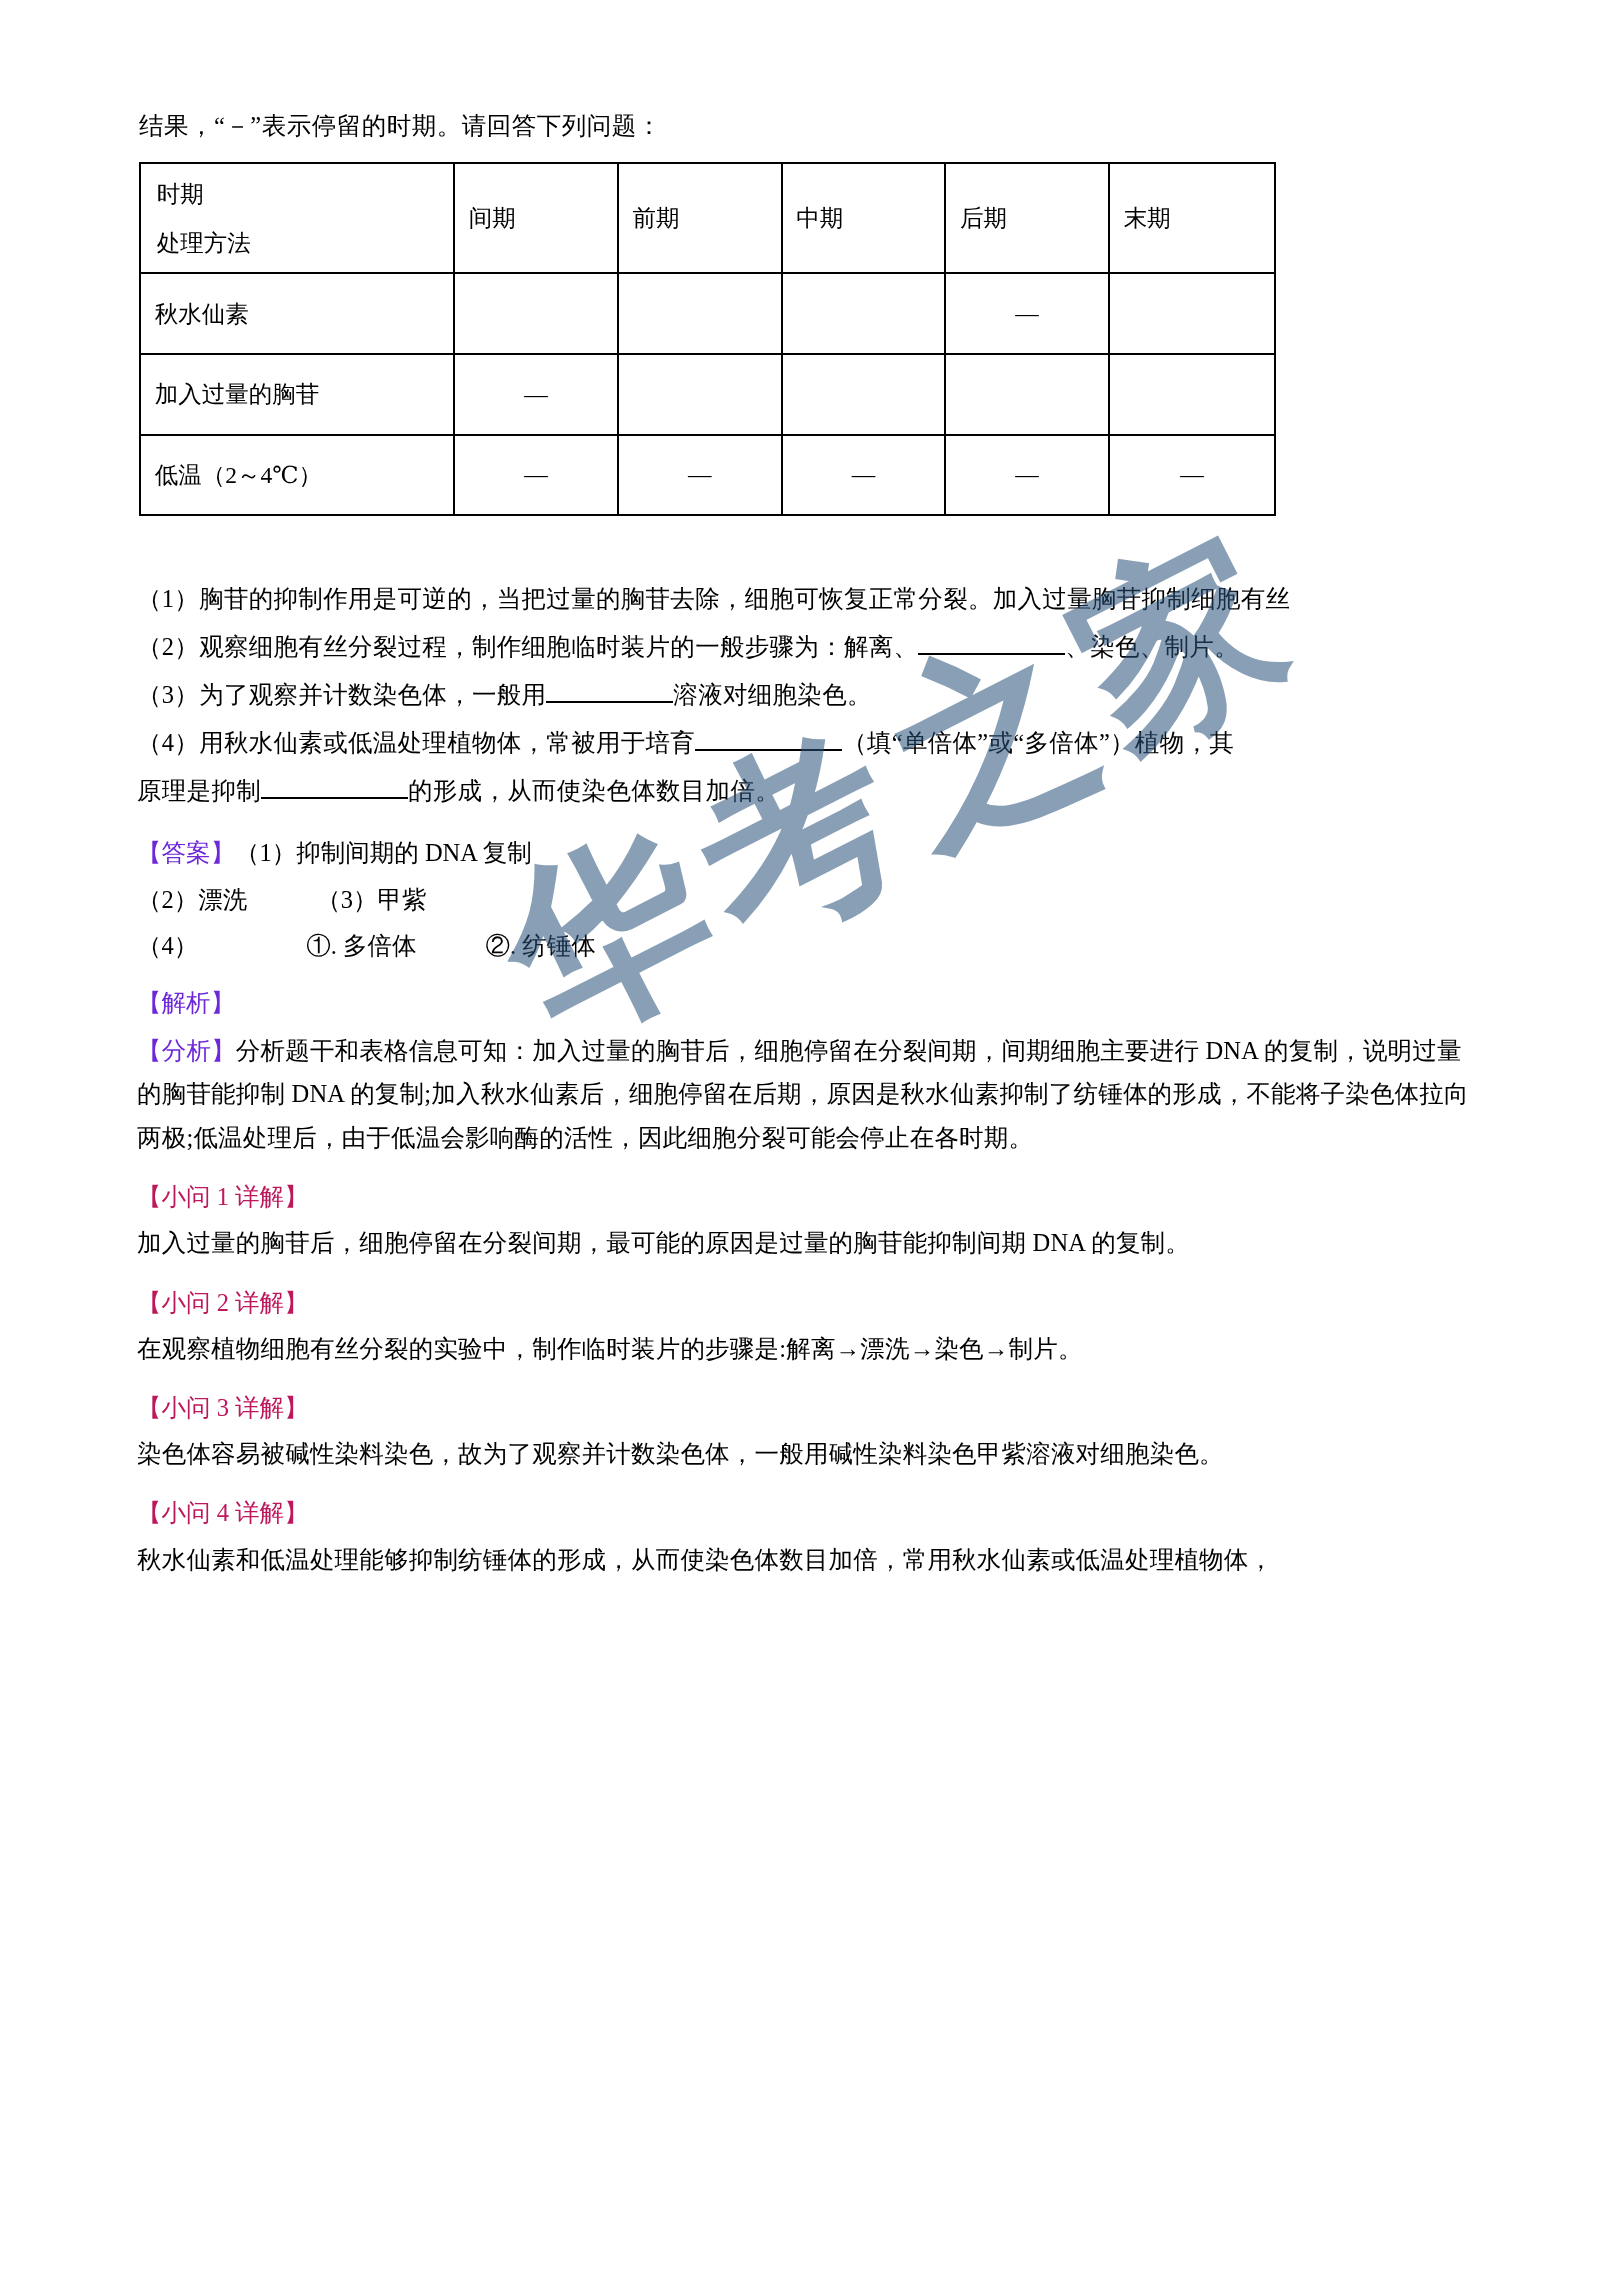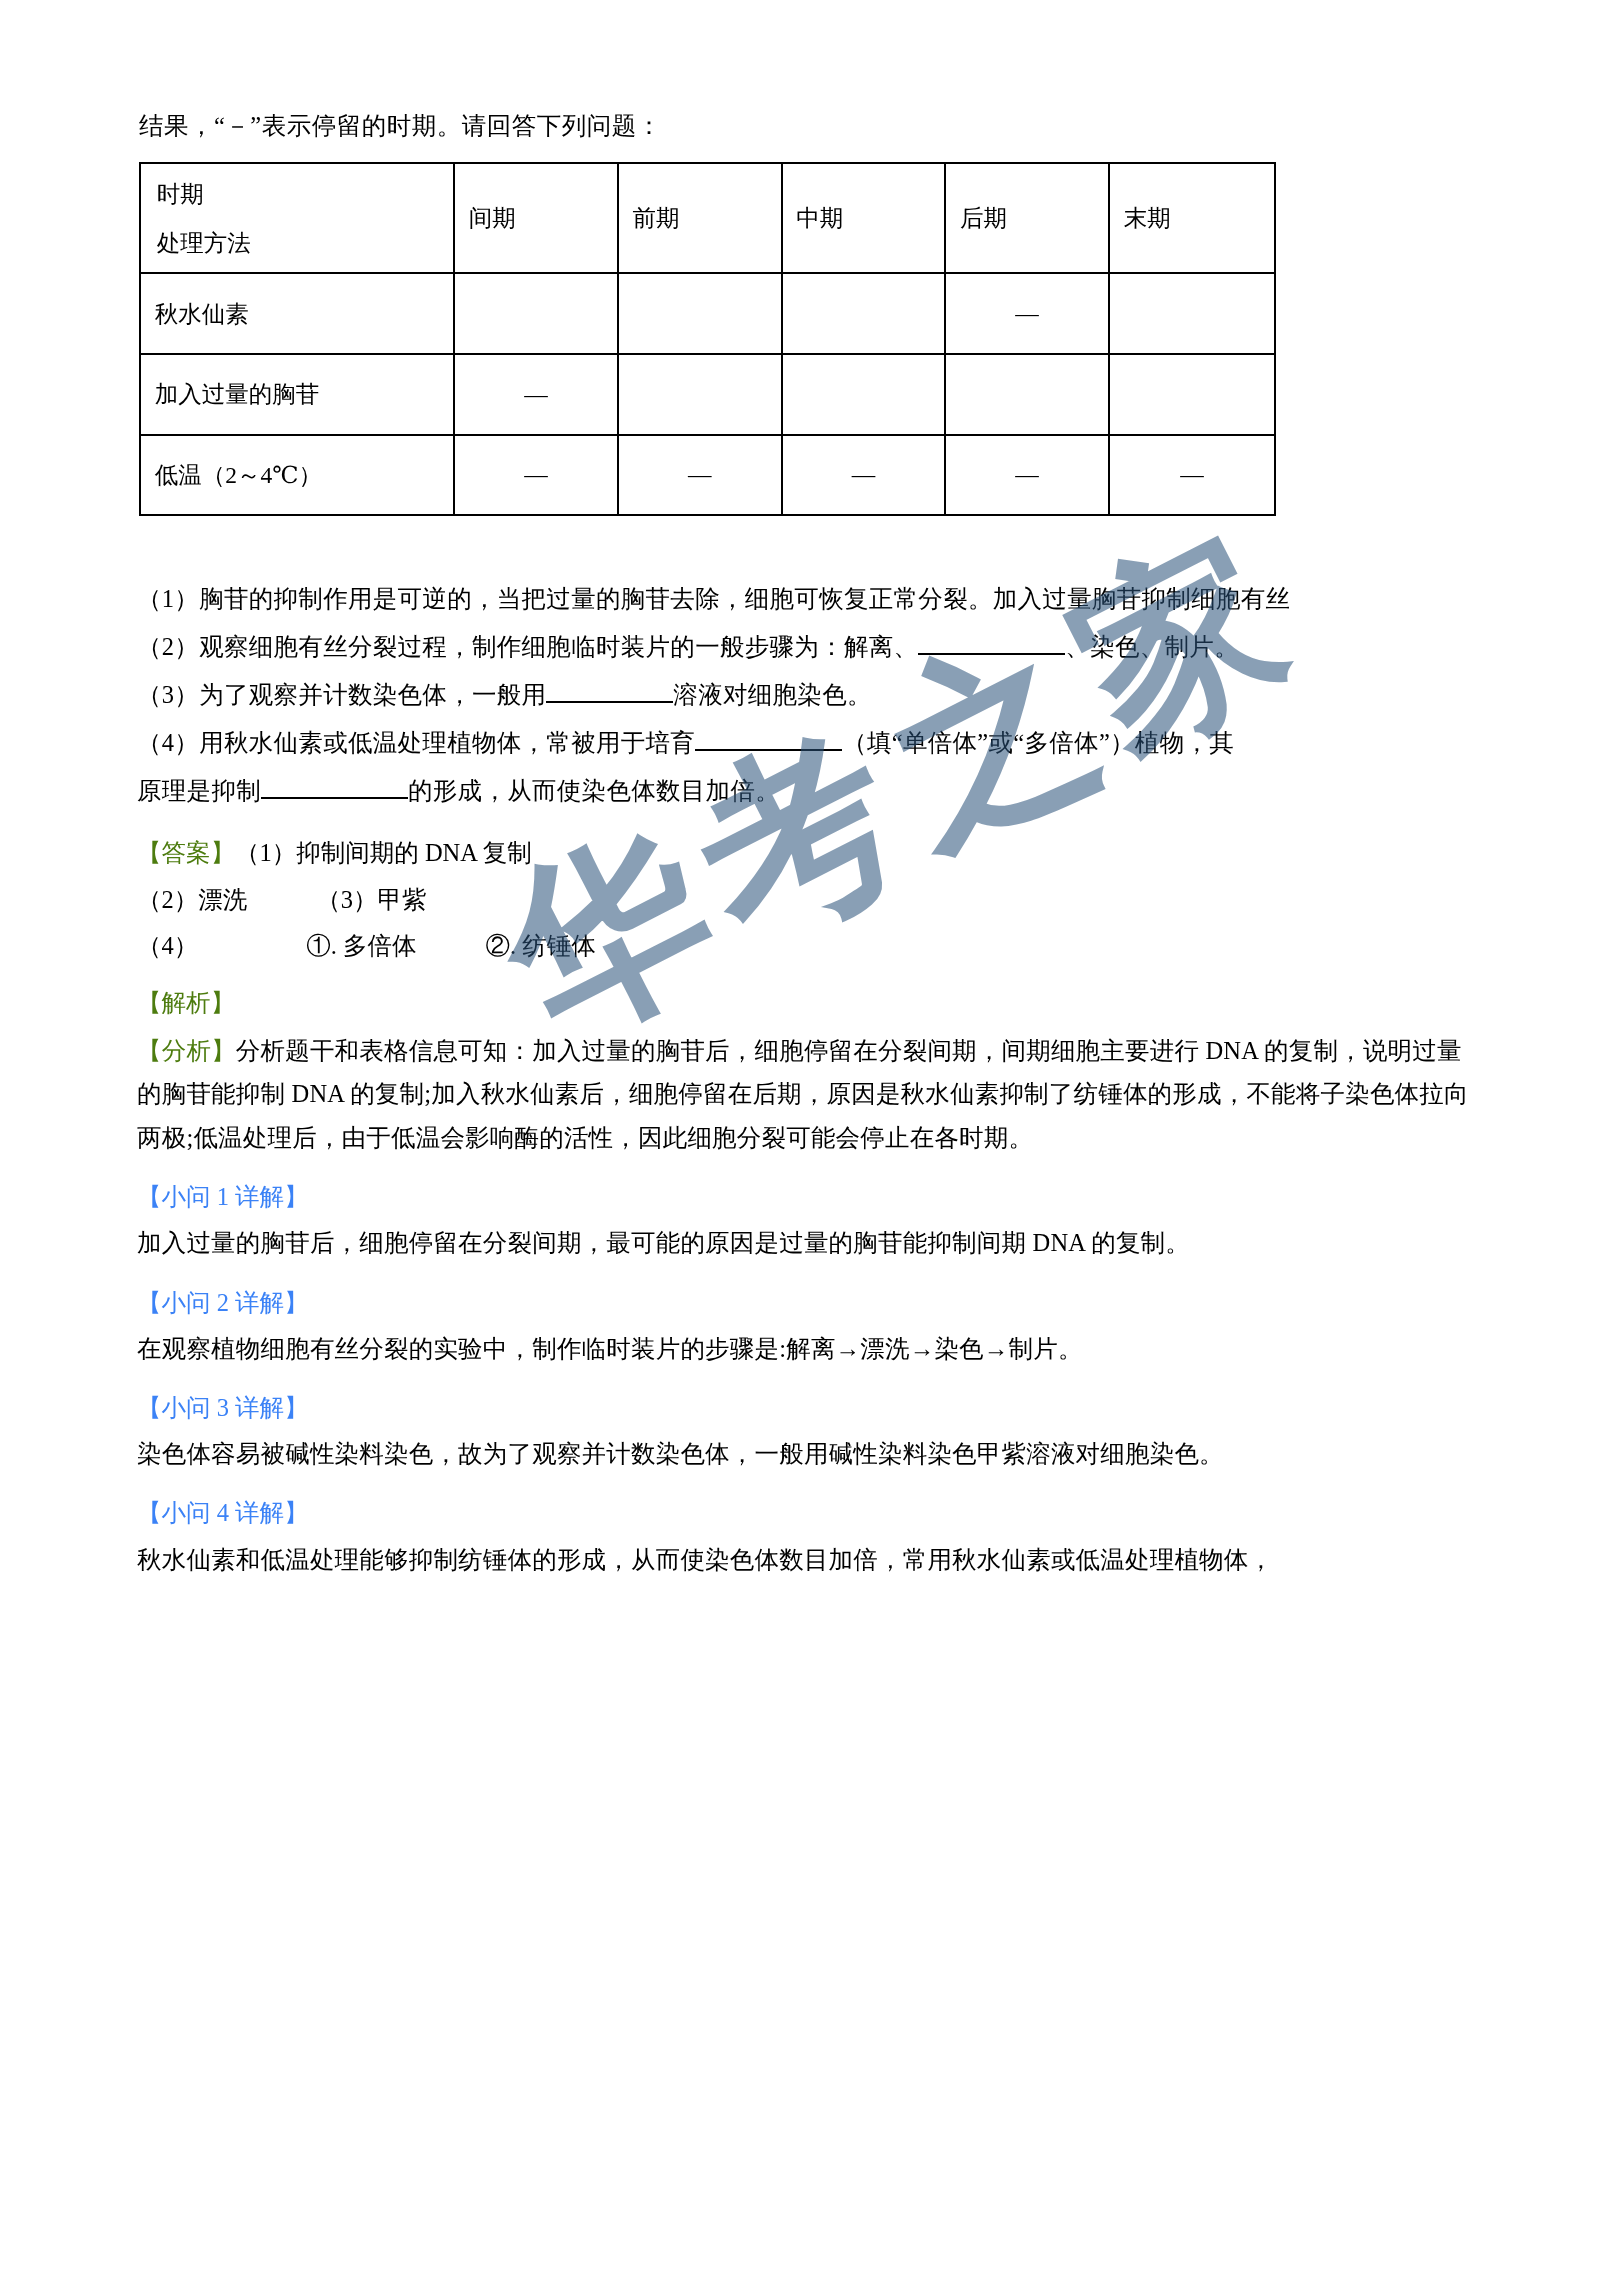--- a/index.html
+++ b/index.html
@@ -97,21 +97,21 @@
   
   .ans-block {
     margin-top: 19.6px;
   }
   .ans-line {
     font-size: 24.5px;
     line-height: 1.75;
     margin: 0 0 3.9px 0;
   }
   .tag {
-    color: #4d7c0f;
+    color: #6d28d9;
   }
   .indent-sp {
     display: inline-block;
     width: 69px;
   }
   .indent-sp2 {
     display: inline-block;
     width: 108px;
   }
   .analysis-block {
@@ -120,21 +120,21 @@
   .para {
     font-size: 24.5px;
     line-height: 1.78;
     margin: 0 0 5.9px 0;
     letter-spacing: 0.2px;
   }
   .sub-head {
     font-size: 24.5px;
     line-height: 1.8;
     margin: 15.7px 0 2px 0;
-    color: #3b82f6;
+    color: #be185d;
   }
 
   
   .watermark {
     position: absolute;
     left: 461px;
     top: 863px;
     font-family: "Liberation Serif", "DejaVu Serif", serif;
     font-size: 196px;
     font-weight: bold;

